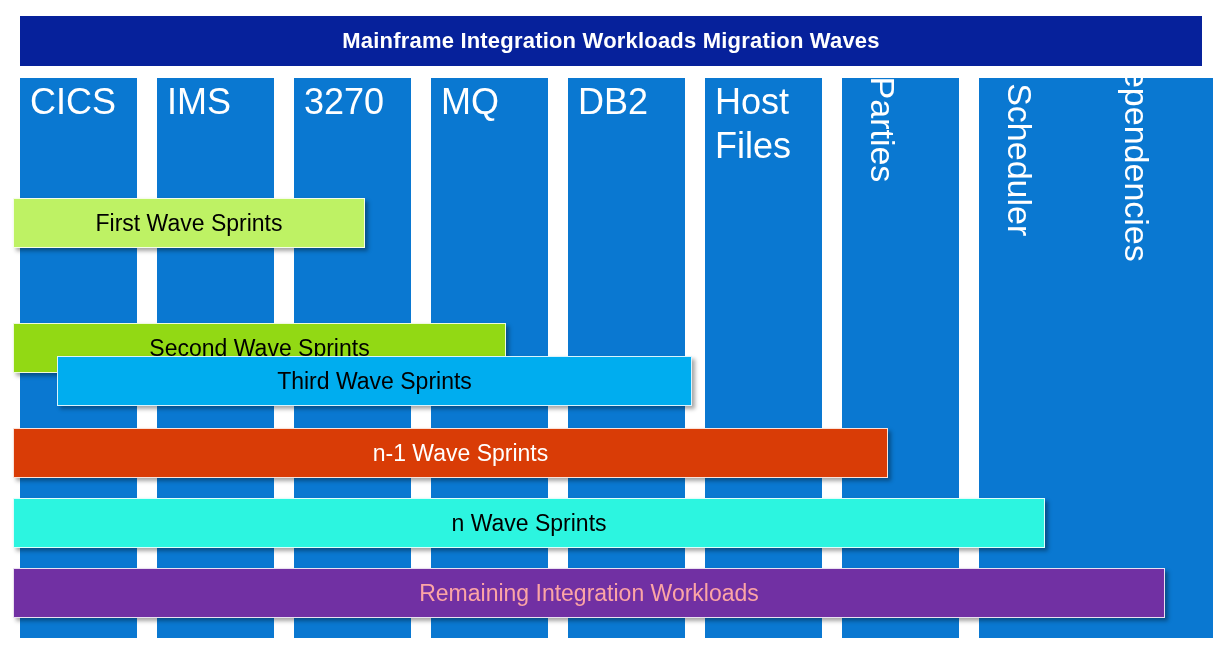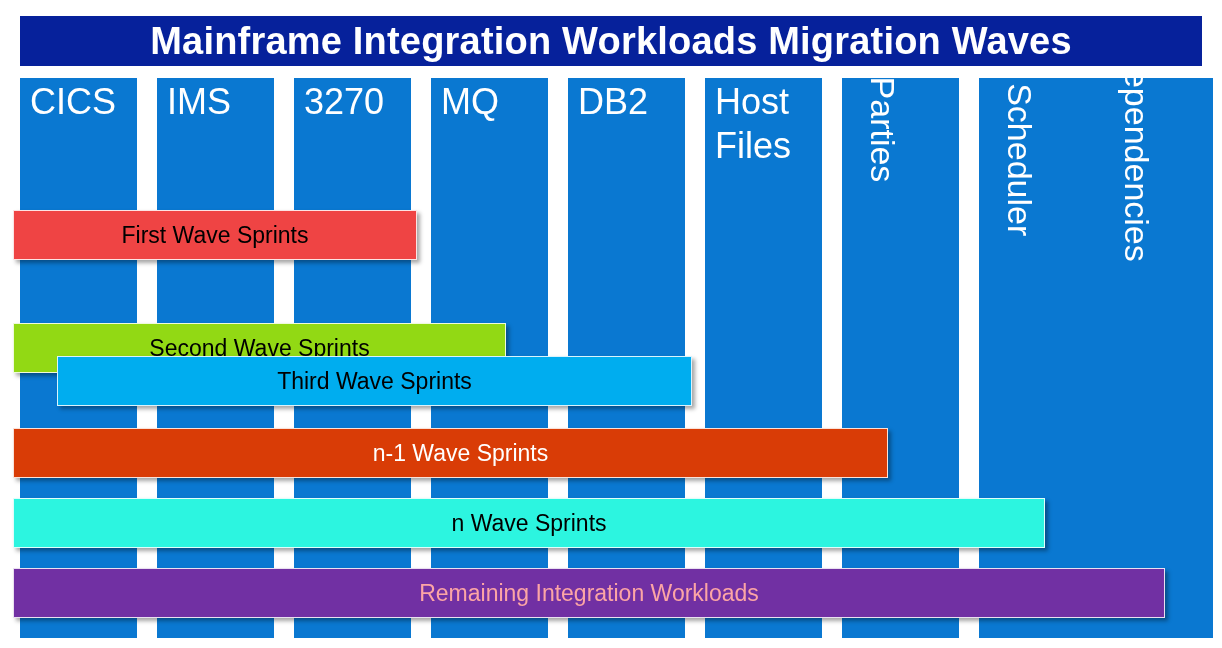--- a/index.html
+++ b/index.html
@@ -27,21 +27,21 @@
     top: 16px;
     width: 1182px;
     height: 50px;
     background: #06219b;
     display: flex;
     align-items: center;
     justify-content: center;
   }
   #title-text {
     color: #ffffff;
-    font-size: 38px;
+    font-size: 22px;
     font-weight: bold;
     letter-spacing: 0.2px;
     white-space: nowrap;
   }
 
   
   .column {
     position: absolute;
     top: 78px;
     height: 560px;
@@ -139,21 +139,21 @@
         </div>
       </div>
       <div class="column" style="left: 1096px; width: 117px; background: rgb(10, 120, 209);">
         <div class="vwrap">
           <div class="col-label-v">External Dependencies</div>
         </div>
       </div>
     </div>
 
   <div id="waves-layer">
-      <div class="wave-bar" style="left: 13px; top: 210px; width: 404px; background: #ef4444;">
+      <div class="wave-bar" style="left: 13px; top: 198px; width: 352px; background: #bef264;">
         <span class="wave-label" style="color: rgb(0, 0, 0);">First Wave Sprints</span>
       </div>
       <div class="wave-bar" style="left: 13px; top: 283px; width: 493px; background: rgb(146, 217, 20); margin-top: 40px;">
         <span class="wave-label" style="color: rgb(0, 0, 0);">Second Wave Sprints</span>
       </div>
       <div class="wave-bar" style="left: 13px; top: 356px; width: 635px; background: rgb(0, 173, 239); margin-left: 44px;">
         <span class="wave-label" style="color: rgb(0, 0, 0);">Third Wave Sprints</span>
       </div>
       <div class="wave-bar" style="left: 13px; top: 428px; width: 875px; background: rgb(217, 60, 6); padding-left: 20px;">
         <span class="wave-label" style="color: rgb(255, 255, 255);">n-1 Wave Sprints</span>

